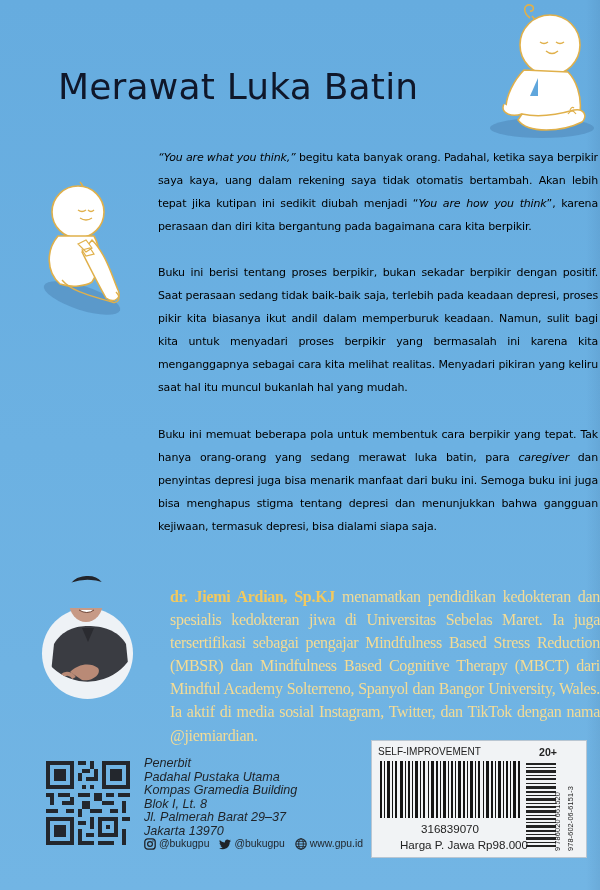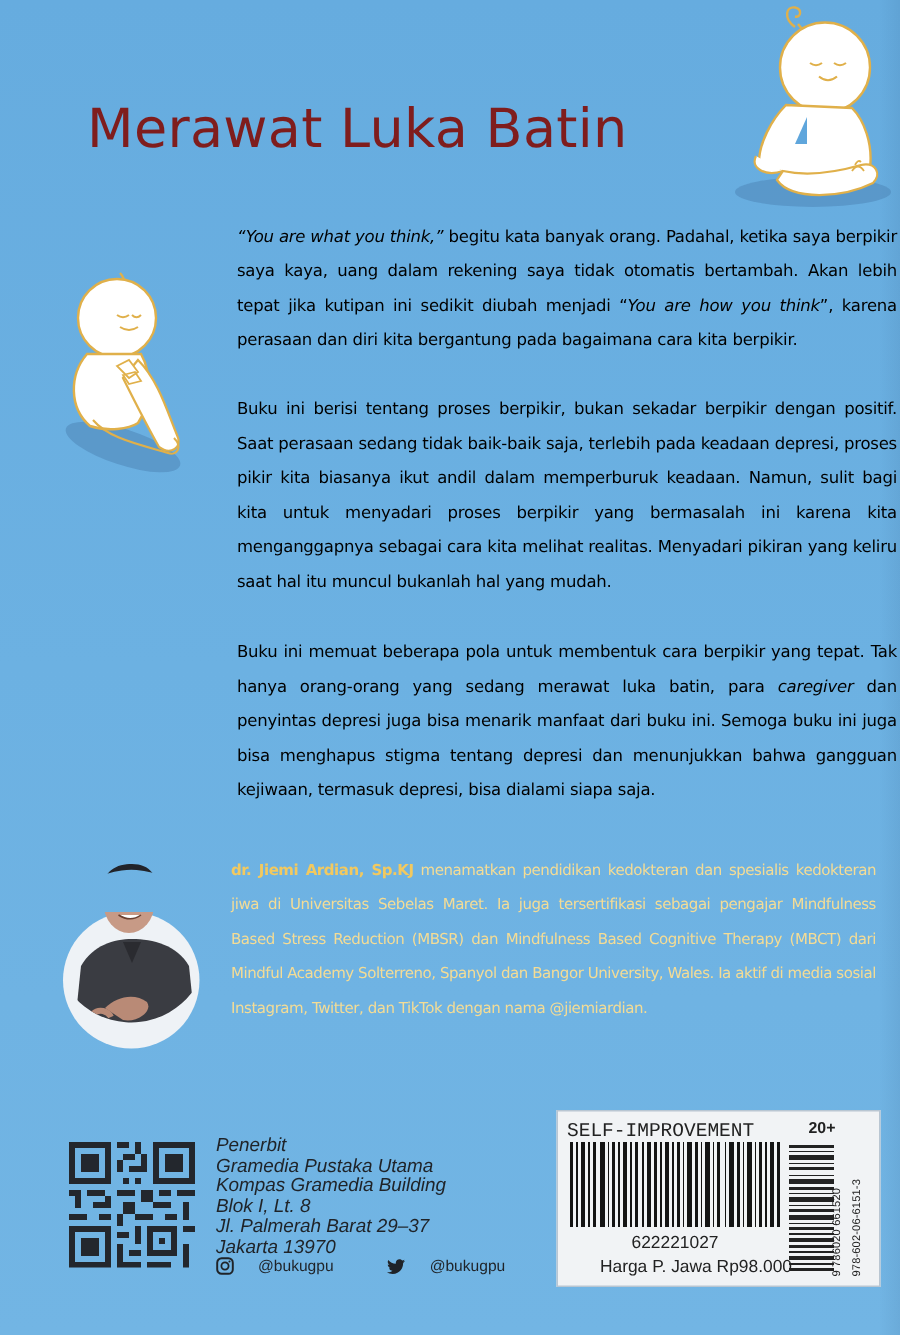--- a/index.html
+++ b/index.html
@@ -13,67 +13,67 @@
     position: absolute; inset: 0;
     background: linear-gradient(180deg, #66acdf 0%, #6cb1e2 50%, #72b5e4 100%);
   }
   .edge-right {
     position: absolute; right: 0; top: 0; width: 14px; height: 890px;
     background: linear-gradient(90deg, rgba(0,0,0,0) 0%, rgba(40,80,120,0.10) 100%);
   }
   .title {
     position: absolute; left: 58px; top: 66px;
     font-family: "DejaVu Sans", sans-serif;
-    font-size: 36px; color: #7f1d1d; letter-spacing: 0.2px;
+    font-size: 36px; color: #0f172a; letter-spacing: 0.2px;
     margin: 0; font-weight: normal;
   }
   .blurb {
     position: absolute; left: 158px; width: 440px;
     color: #000000; font-size: 11px; line-height: 23.1px;
     text-align: justify; margin: 0;
     letter-spacing: -0.15px;
   }
   .blurb i { font-style: italic; }
   .p1 { top: 146px; }
   .p2 { top: 261px; }
   .p3 { top: 423px; }
   .bio {
     position: absolute; left: 154px; top: 569px; width: 430px;
-    color: #f4dc95; font-size: 10px; line-height: 23.1px;
-    text-align: justify; margin: 0; letter-spacing: -0.3px;
+    color: #f4dc95; font-size: 16px; line-height: 23.1px;
+    text-align: justify; margin: 16px; letter-spacing: -0.3px; font-family: Liberation Serif, serif;
   }
   .bio b { color: #f2c95f; }
   .mascot-top { position: absolute; left: 470px; top: 0px; width: 130px; height: 145px; }
   .mascot-left { position: absolute; left: 22px; top: 180px; width: 110px; height: 150px; }
   .portrait {
     position: absolute; left: 42px; top: 608px; width: 91px; height: 91px;
     border-radius: 50%; background: #eef2f6; overflow: visible;
   }
   .portrait svg { position: absolute; left: -10px; top: -36px; }
   .qr { position: absolute; left: 46px; top: 761px; width: 84px; height: 84px; }
   .publisher {
     position: absolute; left: 144px; top: 757px;
     font-family: "Liberation Sans", sans-serif;
     color: #1f2328; font-size: 12.6px; line-height: 13.6px; font-style: italic;
   }
   .publisher div { white-space: nowrap; }
   .socials {
     position: absolute; left: 144px; top: 838px;
     font-family: "Liberation Sans", sans-serif;
     font-size: 10.4px; color: #1f2328;
-    display: flex; align-items: center; gap: 16px; white-space: nowrap;
+    display: flex; gap: 3px; white-space: nowrap;
   }
   .socials .ic { display: inline-flex; width: 12px; height: 12px; align-items: center; justify-content: center; }
   .socials .sp { width: 4px; }
   .barcode-box {
     position: absolute; left: 371px; top: 740px; width: 214px; height: 116px;
     background: #f1f3f5; border: 1px solid #b9c6d2;
     font-family: "Liberation Sans", sans-serif; color: #222;
   }
-  .cat { position: absolute; left: 6px; top: 5px; font-size: 13px; font-family: Liberation Mono, monospace; }
+  .cat { position: absolute; left: 6px; top: 5px; font-size: 10px; }
   .age { position: absolute; left: 167px; top: 5px; font-size: 10.6px; font-weight: bold; }
   .bars { position: absolute; left: 8px; top: 20px; width: 140px; height: 57px; }
   .bars-num { position: absolute; left: 0; width: 156px; text-align: center; top: 81px; font-size: 11.6px; }
   .price { position: absolute; left: 0; width: 156px; text-align: right; top: 97px; font-size: 11.6px; }
   .isbn { position: absolute; left: 154px; top: 20px; width: 56px; height: 90px; }
   .isbn-text {
     position: absolute; left: 194px; top: 110px; font-size: 7.4px;
     transform: rotate(-90deg); transform-origin: 0 0; white-space: nowrap; letter-spacing: 0.1px;
   }
   .isbn-text2 {
@@ -184,21 +184,21 @@
       <rect x="10" y="18" width="2" height="1"></rect>
       <rect x="9" y="20" width="3" height="1"></rect>
       <rect x="19" y="14" width="2" height="1"></rect>
       <rect x="19" y="17" width="1" height="4"></rect>
       <rect x="13" y="20" width="4" height="1"></rect>
   </g>
 </svg>
 
 <div class="publisher">
   <div>Penerbit</div>
-  <div>Gramedia Pustaka Utama</div>
+  <div>Padahal Pustaka Utama</div>
   <div>Kompas Gramedia Building</div>
   <div>Blok I, Lt. 8</div>
   <div>Jl. Palmerah Barat 29–37</div>
   <div>Jakarta 13970</div>
 </div>
 
 <div class="socials">
   <span class="ic">
     <svg width="12" height="12" viewBox="0 0 12 12">
         <rect x="0.8" y="0.8" width="10.4" height="10.4" rx="3" fill="none" stroke="#1f2328" stroke-width="1.3"></rect>
@@ -261,21 +261,21 @@
         <rect x="111" y="0" width="2" height="57"></rect>
         <rect x="115" y="0" width="1" height="57"></rect>
         <rect x="118" y="0" width="3" height="57"></rect>
         <rect x="123" y="0" width="1" height="57"></rect>
         <rect x="126" y="0" width="2" height="57"></rect>
         <rect x="130" y="0" width="1" height="57"></rect>
         <rect x="133" y="0" width="3" height="57"></rect>
         <rect x="138" y="0" width="2" height="57"></rect>
     </g>
   </svg>
-  <span class="bars-num">622221027</span>
+  <span class="bars-num">316839070</span>
   <span class="price">Harga P. Jawa Rp98.000</span>
   <svg class="isbn" viewBox="0 0 56 90" preserveAspectRatio="none" shape-rendering="crispEdges">
     <g fill="#222">
       <rect x="0" y="2" width="30" height="2"></rect>
         <rect x="0" y="6" width="30" height="1"></rect>
         <rect x="0" y="9" width="30" height="3"></rect>
         <rect x="0" y="14" width="30" height="1"></rect>
         <rect x="0" y="17" width="30" height="2"></rect>
         <rect x="0" y="22" width="30" height="1"></rect>
         <rect x="0" y="25" width="30" height="3"></rect>

